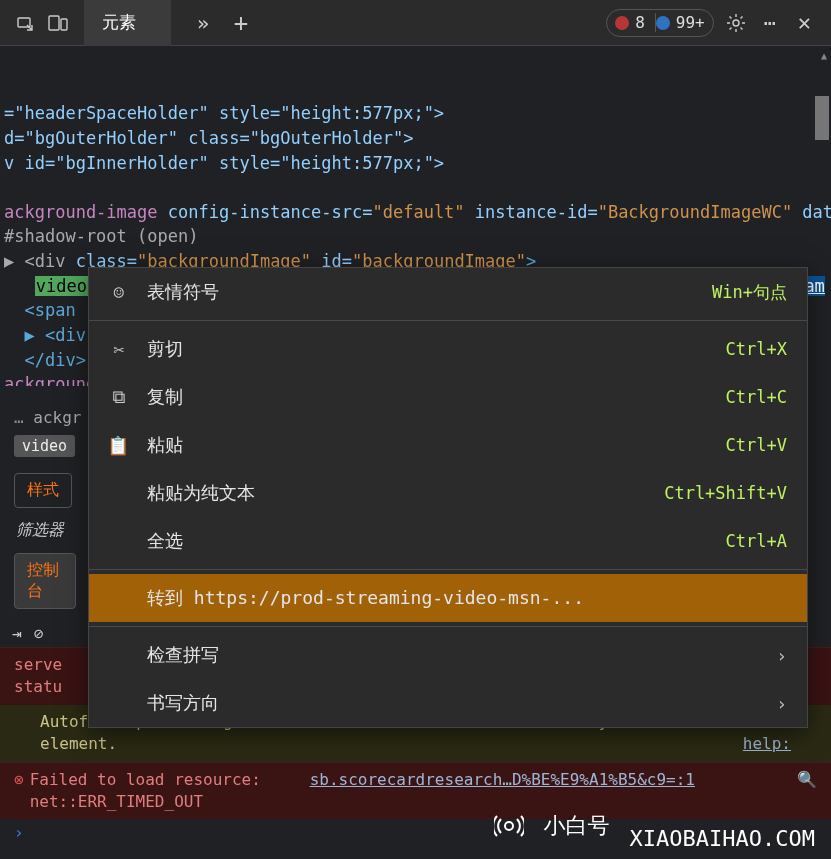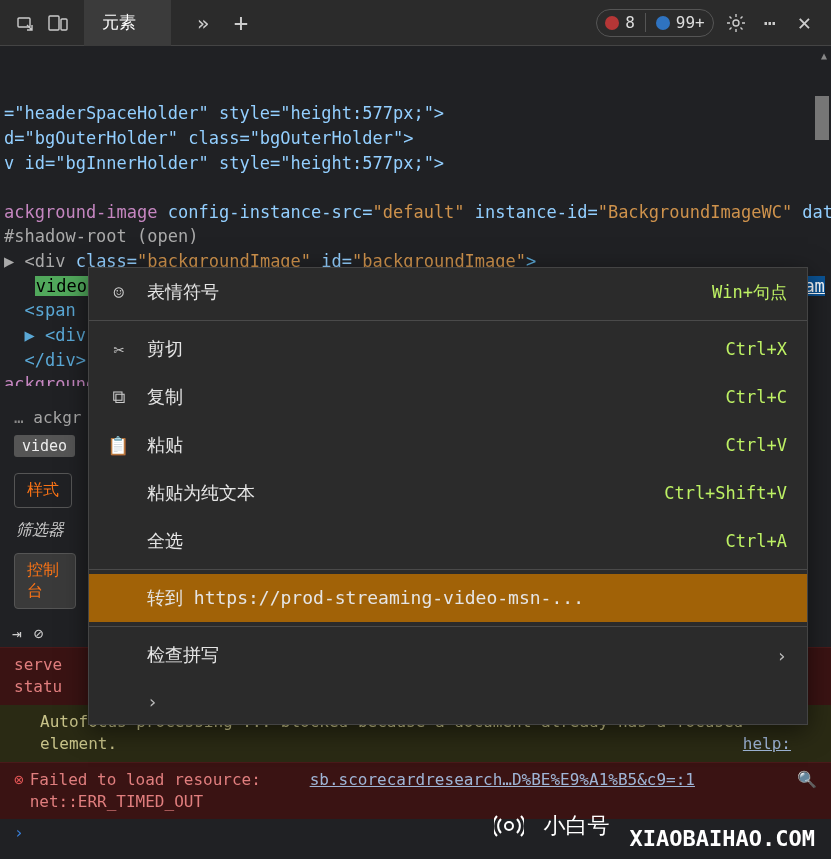--- a/index.html
+++ b/index.html
@@ -10,21 +10,21 @@
 .tb-left { display: flex; gap: 8px; padding: 0 14px; }
 .tb-icon { width: 24px; height: 24px; display: inline-flex; align-items: center; justify-content: center; color: #ccc; cursor: pointer; }
 .tabs { display: flex; flex-direction: column; }
 .tab { padding: 12px 18px; color: #bbb; cursor: pointer; font-size: 17px; }
 .tab.active { background: #3b3b3b; color: #fff; }
 .tb-mid { display: flex; gap: 14px; padding: 0 20px; align-items: center; }
 .tb-right { margin-left: auto; display: flex; align-items: center; gap: 10px; padding-right: 14px; }
 .badge-wrap { display: flex; align-items: center; border: 1px solid #555; border-radius: 14px; padding: 2px 8px; gap: 10px; height: 28px; }
 .badge8 { display: flex; align-items: center; gap: 6px; color: #ddd; }
 .badge8::before { content:""; width:14px; height:14px; border-radius:50%; background:#b53636; display:inline-block;}
-.badge99 { display: flex; align-items: center; gap: 6px; color: #ddd; border-left:1px solid #555; padding-left:10px;}
+.badge99 { display: flex; align-items: center; gap: 6px; color: #ddd; border-left:1px solid #555; padding-left:0;}
 .badge99::before { content:""; width:14px; height:14px; border-radius:50%; background:#2f73c0; display:inline-block;}
 .close-x { font-size: 22px; color:#ccc; cursor:pointer; padding: 0 6px;}
 
 
 .code-pane { font-family: Consolas, monospace; font-size: 17px; padding: 6px 4px; line-height: 1.45; background: #202124; position: relative; height: 340px; overflow: hidden;}
 .code-line { white-space: pre; }
 .attr { color: #93cfff; }
 .str { color: #ce924c; }
 .tag { color: #5aa8d6; }
 .purp { color: #c586c0; }
@@ -174,20 +174,21 @@
     <span class="lbl">转到 https://prod-streaming-video-msn-...</span>
   </div>
   <div class="ctx-sep"></div>
   <div class="ctx-item">
     <span class="cico"></span>
     <span class="lbl">检查拼写</span>
     <span class="chev">›</span>
   </div>
   <div class="ctx-item">
     <span class="cico"></span>
+    <span class="lbl">书写方向</span>
     <span class="chev">›</span>
   </div>
 </div>
 
 <div class="console">
   <div class="cons-bar">
     <span class="cons-ico">⇥</span>
     <span class="cons-ico">⊘</span>
   </div>
   <div class="err-block">
@@ -206,14 +207,14 @@
   </div>
   <div class="prompt">›</div>
 </div>
 
 <div class="footer-wm">
   <svg width="30" height="30" viewBox="0 0 30 30" fill="none" stroke="#fff" stroke-width="2">
       <circle cx="15" cy="15" r="4"></circle>
       <path d="M7 8a10 10 0 000 14M23 8a10 10 0 010 14M3 5a15 15 0 000 20M27 5a15 15 0 010 20"></path>
     </svg>
   <span>小白号</span>
-  <span style="font-weight:700;margin-top:25px;">XIAOBAIHAO.COM</span>
+  <span style="font-weight:400;margin-top:25px;">XIAOBAIHAO.COM</span>
 </div>
 
 </body></html>

